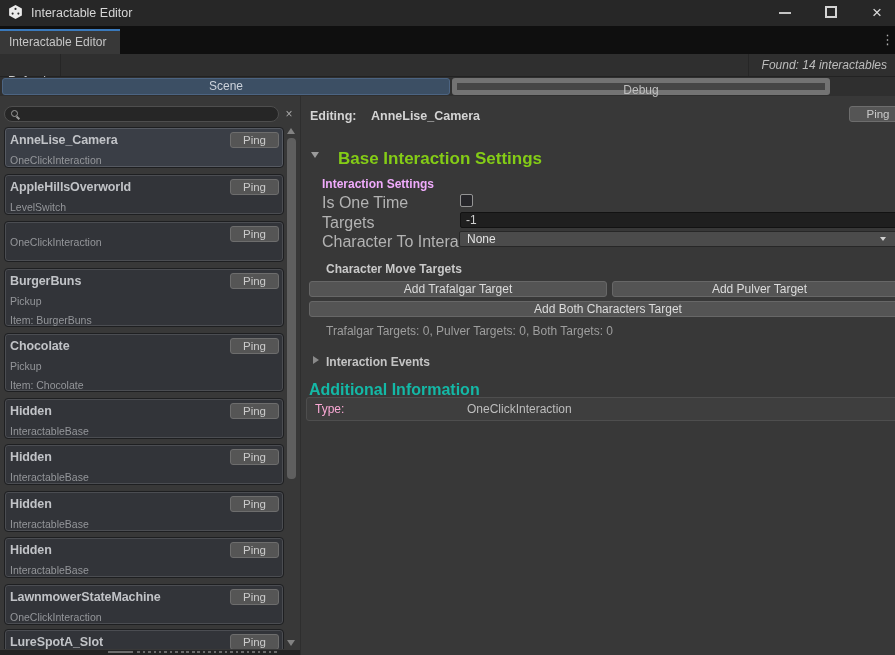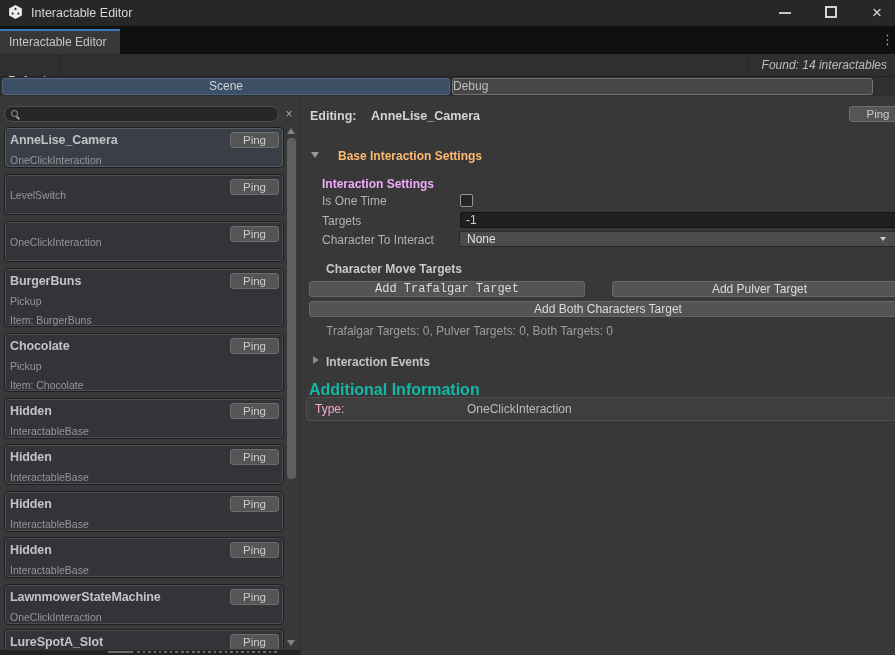--- a/index.html
+++ b/index.html
@@ -22,21 +22,21 @@
   
   .toolbar { position:absolute; left:0; top:54px; width:895px; height:23px; background:#2f2f2f; border-bottom:1px solid #222222; }
   .refresh { position:absolute; left:8px; top:20px; font-size:12px; color:#cccccc; }
   .tb-sep1 { position:absolute; left:60px; top:0; width:1px; height:22px; background:#262626; }
   .tb-sep2 { position:absolute; left:748px; top:0; width:1px; height:22px; background:#262626; }
   .found { position:absolute; right:8px; top:4px; font-size:12px; color:#bdbdbd;font-style:italic; }
 
   
   .viewtabs { position:absolute; left:0; top:77px; width:895px; height:19px; background:#2f2f2f; }
   .tab-scene { position:absolute; left:2px; top:1px; width:448px; height:17px; background:var(--scene-fill,#3c4f64); border:1px solid var(--scene-border,#4c6482); border-radius:3px; color:#ccd2da; font-size:12px; line-height:15px; text-align:center; }
-  .tab-debug { position:absolute; left:452px; top:1px; width:421px; height:17px; background:#464646; border:1px solid #737373; border-radius:3px; color:#bfbfbf; font-size:12px; line-height:15px; text-align:left; }
+  .tab-debug { position:absolute; left:452px; top:1px; width:378px; height:17px; background:#464646; border:5px solid #737373; border-radius:3px; color:#bfbfbf; font-size:12px; line-height:15px; text-align:center; }
 
   
   .search-box { position:absolute; left:4px; top:106px; width:275px; height:16px; background:#262626; border:1px solid #4e4e4e; border-radius:8px; }
   .mag-circle { position:absolute; left:6px; top:3px; width:7px; height:7px; border:1.4px solid #9c9c9c; border-radius:50%; }
   .mag-handle { position:absolute; left:12px; top:9px; width:1.6px; height:4px; background:#9c9c9c; transform:rotate(-45deg); }
   .clear-x { position:absolute; left:282px; top:106px; width:14px; height:16px; color:#a8a8a8; font-size:12px; line-height:16px; text-align:center; }
 
   
   .list-viewport { position:absolute; left:4px; top:124px; width:280px; height:525px; overflow:hidden; }
   .card { position:relative; margin-top:6px; background:#323439; border:1px solid #1e1f21; box-shadow:inset 0 0 0 1px #4b4d52; border-radius:4px; padding:6px 8px 0 5px; }
@@ -60,32 +60,32 @@
   .sb-down { position:absolute; left:287px; top:640px; width:0; height:0; border-left:4.5px solid transparent; border-right:4.5px solid transparent; border-top:6px solid #828282; }
 
   .vdivider { position:absolute; left:300px; top:96px; width:1px; height:559px; background:#2e2e2e; }
 
   
   .editing-label { position:absolute; left:310px; top:109px; font-size:12.5px; font-weight:700; color:#d4d4d4; }
   .editing-value { position:absolute; left:371px; top:109px; font-size:12.5px; font-weight:700; color:#d4d4d4; }
   .insp-ping { position:absolute; left:849px; top:106px; width:58px; height:16px; background:#555555; border:1px solid #6d6d6d; border-radius:3px; font-size:11.5px; line-height:14px; text-align:center; color:#cacaca; }
 
   .tri-down { position:absolute; left:311px; top:152px; width:0; height:0; border-left:4.5px solid transparent; border-right:4.5px solid transparent; border-top:6px solid #9a9a9a; }
-  .foldout-base-text { position:absolute; left:325px; top:149px; font-size:12px; font-weight:700; color:#fdba74;padding-left:13px; }
+  .foldout-base-text { position:absolute; left:325px; top:149px; font-size:17px; font-weight:700; color:#84cc16;padding-left:13px; }
   .sec-interaction { position:absolute; left:322px; top:177px; font-size:12px; font-weight:700; color:#f0abfc; }
 
-  .lbl { position:absolute; left:322px; font-size:12px; color:#b3b3b3; }
+  .lbl { position:absolute; left:322px; font-size:16px; color:#b3b3b3; }
   .checkbox { position:absolute; left:460px; top:194px; width:13px; height:13px; background:#26262a; border:1px solid #949494; border-radius:2px; }
   .cooldown-field { position:absolute; left:460px; top:212px; width:443px; height:16px; background:#1f1f1f; border:1px solid #121212; border-radius:2px; font-size:12px; line-height:14px; color:#d0d0d0; padding-left:5px; }
   .dropdown { position:absolute; left:459px; top:231px; width:444px; height:16px; background:#4b4b4b; border:1px solid #272727; border-radius:2px; font-size:12px; line-height:14px; color:#e2e2e2; padding-left:7px; }
   .dd-caret { position:absolute; left:880px; top:237px; width:0; height:0; border-left:3.5px solid transparent; border-right:3.5px solid transparent; border-top:4.5px solid #d0d0d0; }
 
   .sec-move { position:absolute; left:326px; top:262px; font-size:12px; font-weight:700; color:#c9c9c9;text-align:right; }
   .ubtn { position:absolute; background:#545454; border:1px solid #676767; border-radius:3px; font-size:12px; line-height:14px; text-align:center; color:#dcdcdc; height:16px; }
-  .btn-trafalgar { left:309px; top:281px; width:276px;font-family:Liberation Mono, monospace; }
+  .btn-trafalgar { left:309px; top:281px; width:298px; }
   .btn-pulver { left:612px; top:281px; width:295px; }
   .btn-both { left:309px; top:301px; width:598px; }
   .targets-summary { position:absolute; left:326px; top:324px; font-size:12px; color:#9e9e9e; }
 
   .tri-right { position:absolute; left:313px; top:356px; width:0; height:0; border-top:4.5px solid transparent; border-bottom:4.5px solid transparent; border-left:6px solid #8a8a8a; }
   .foldout-events-text { position:absolute; left:326px; top:355px; font-size:12px; font-weight:700; color:#c4c4c4; }
   .sec-additional { position:absolute; left:309px; top:381px; font-size:16px; font-weight:700; color:#14b8a6; }
 
   .type-box { position:absolute; left:306px; top:397px; width:601px; height:24px; background:#3e3e3e; border:1px solid #4e4e4e; border-radius:3px; }
   .type-label { position:absolute; left:8px; top:4px; font-size:12px; color:#f9a8d4; }
@@ -132,20 +132,21 @@
   </div>
   <div class="clear-x">×</div>
 
   <div class="list-viewport">
       <div class="card selected h2">
         <div class="card-title">AnneLise_Camera</div>
         <div class="card-sub">OneClickInteraction</div>
         <div class="ping-btn">Ping</div>
       </div>
       <div class="card h2">
+        <div class="card-title">AppleHillsOverworld</div>
         <div class="card-sub">LevelSwitch</div>
         <div class="ping-btn">Ping</div>
       </div>
       <div class="card h2">
         <div class="card-sub">OneClickInteraction</div>
         <div class="ping-btn">Ping</div>
       </div>
       <div class="card h3">
         <div class="card-title">BurgerBuns</div>
         <div class="card-sub">Pickup</div>

